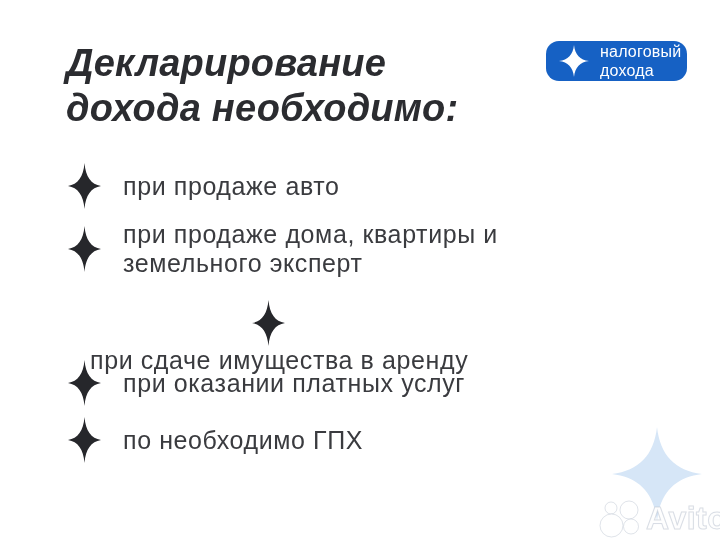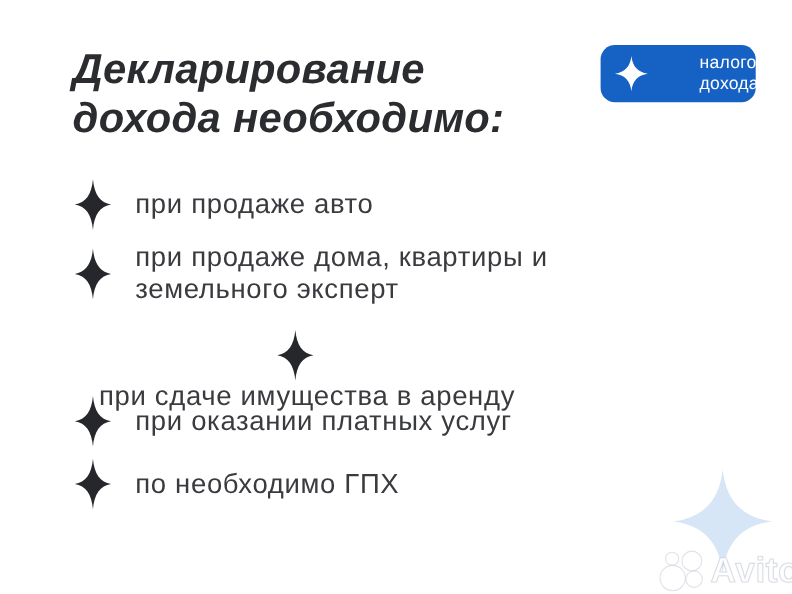--- a/index.html
+++ b/index.html
@@ -25,28 +25,27 @@
     letter-spacing: 0.2px;
     color: var(--title, #2b2c30);
   }
 
   
   .badge {
     position: absolute;
     left: 546px;
     top: 41px;
     width: 141px;
-    height: 52px;
+    height: 40px;
     border-radius: 13px;
     background: var(--badge-bg, #1661c4);
     display: flex;
     align-items: center;
     box-sizing: border-box;
     padding-left: 13px;
-    gap: 36px;
   }
   .badge .badge-star { width: 30px; height: 32px; flex: 0 0 auto; }
   .badge-text {
     margin-left: 11px;
     color: var(--badge-text, #ffffff);
     font-size: 16px;
     line-height: 19px;
     letter-spacing: 0.2px;
     font-weight: 400;
   }

